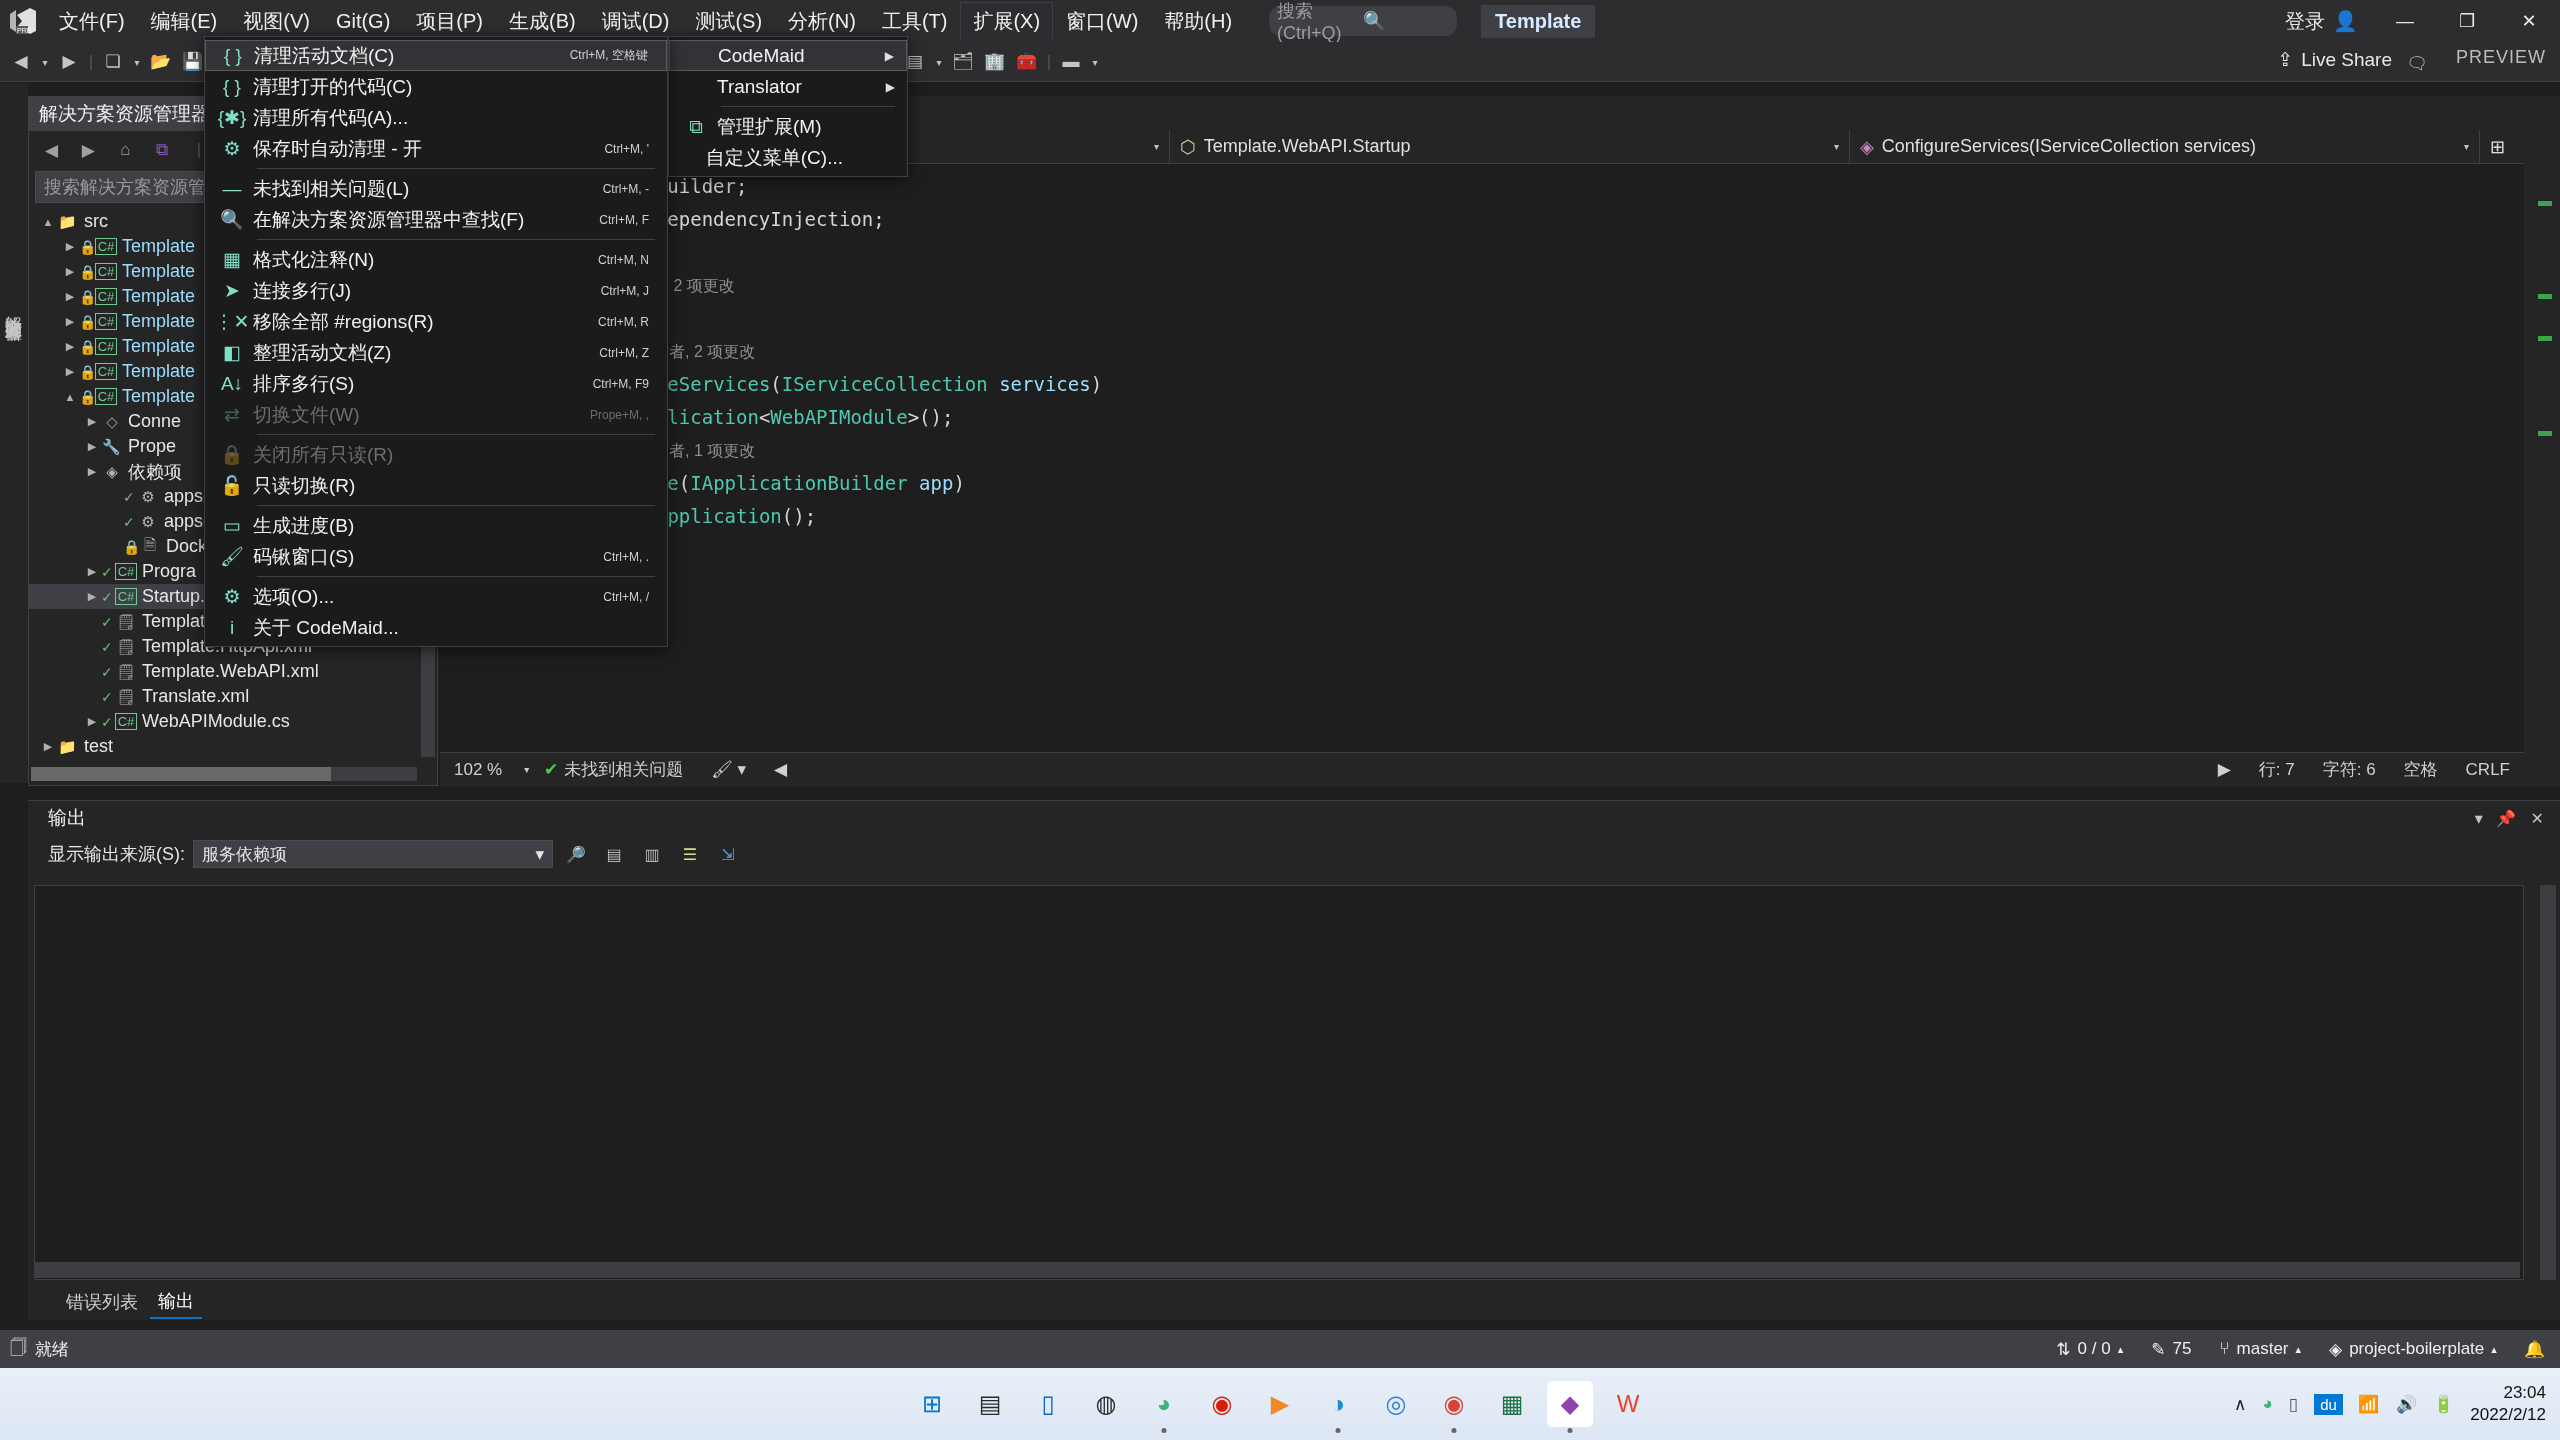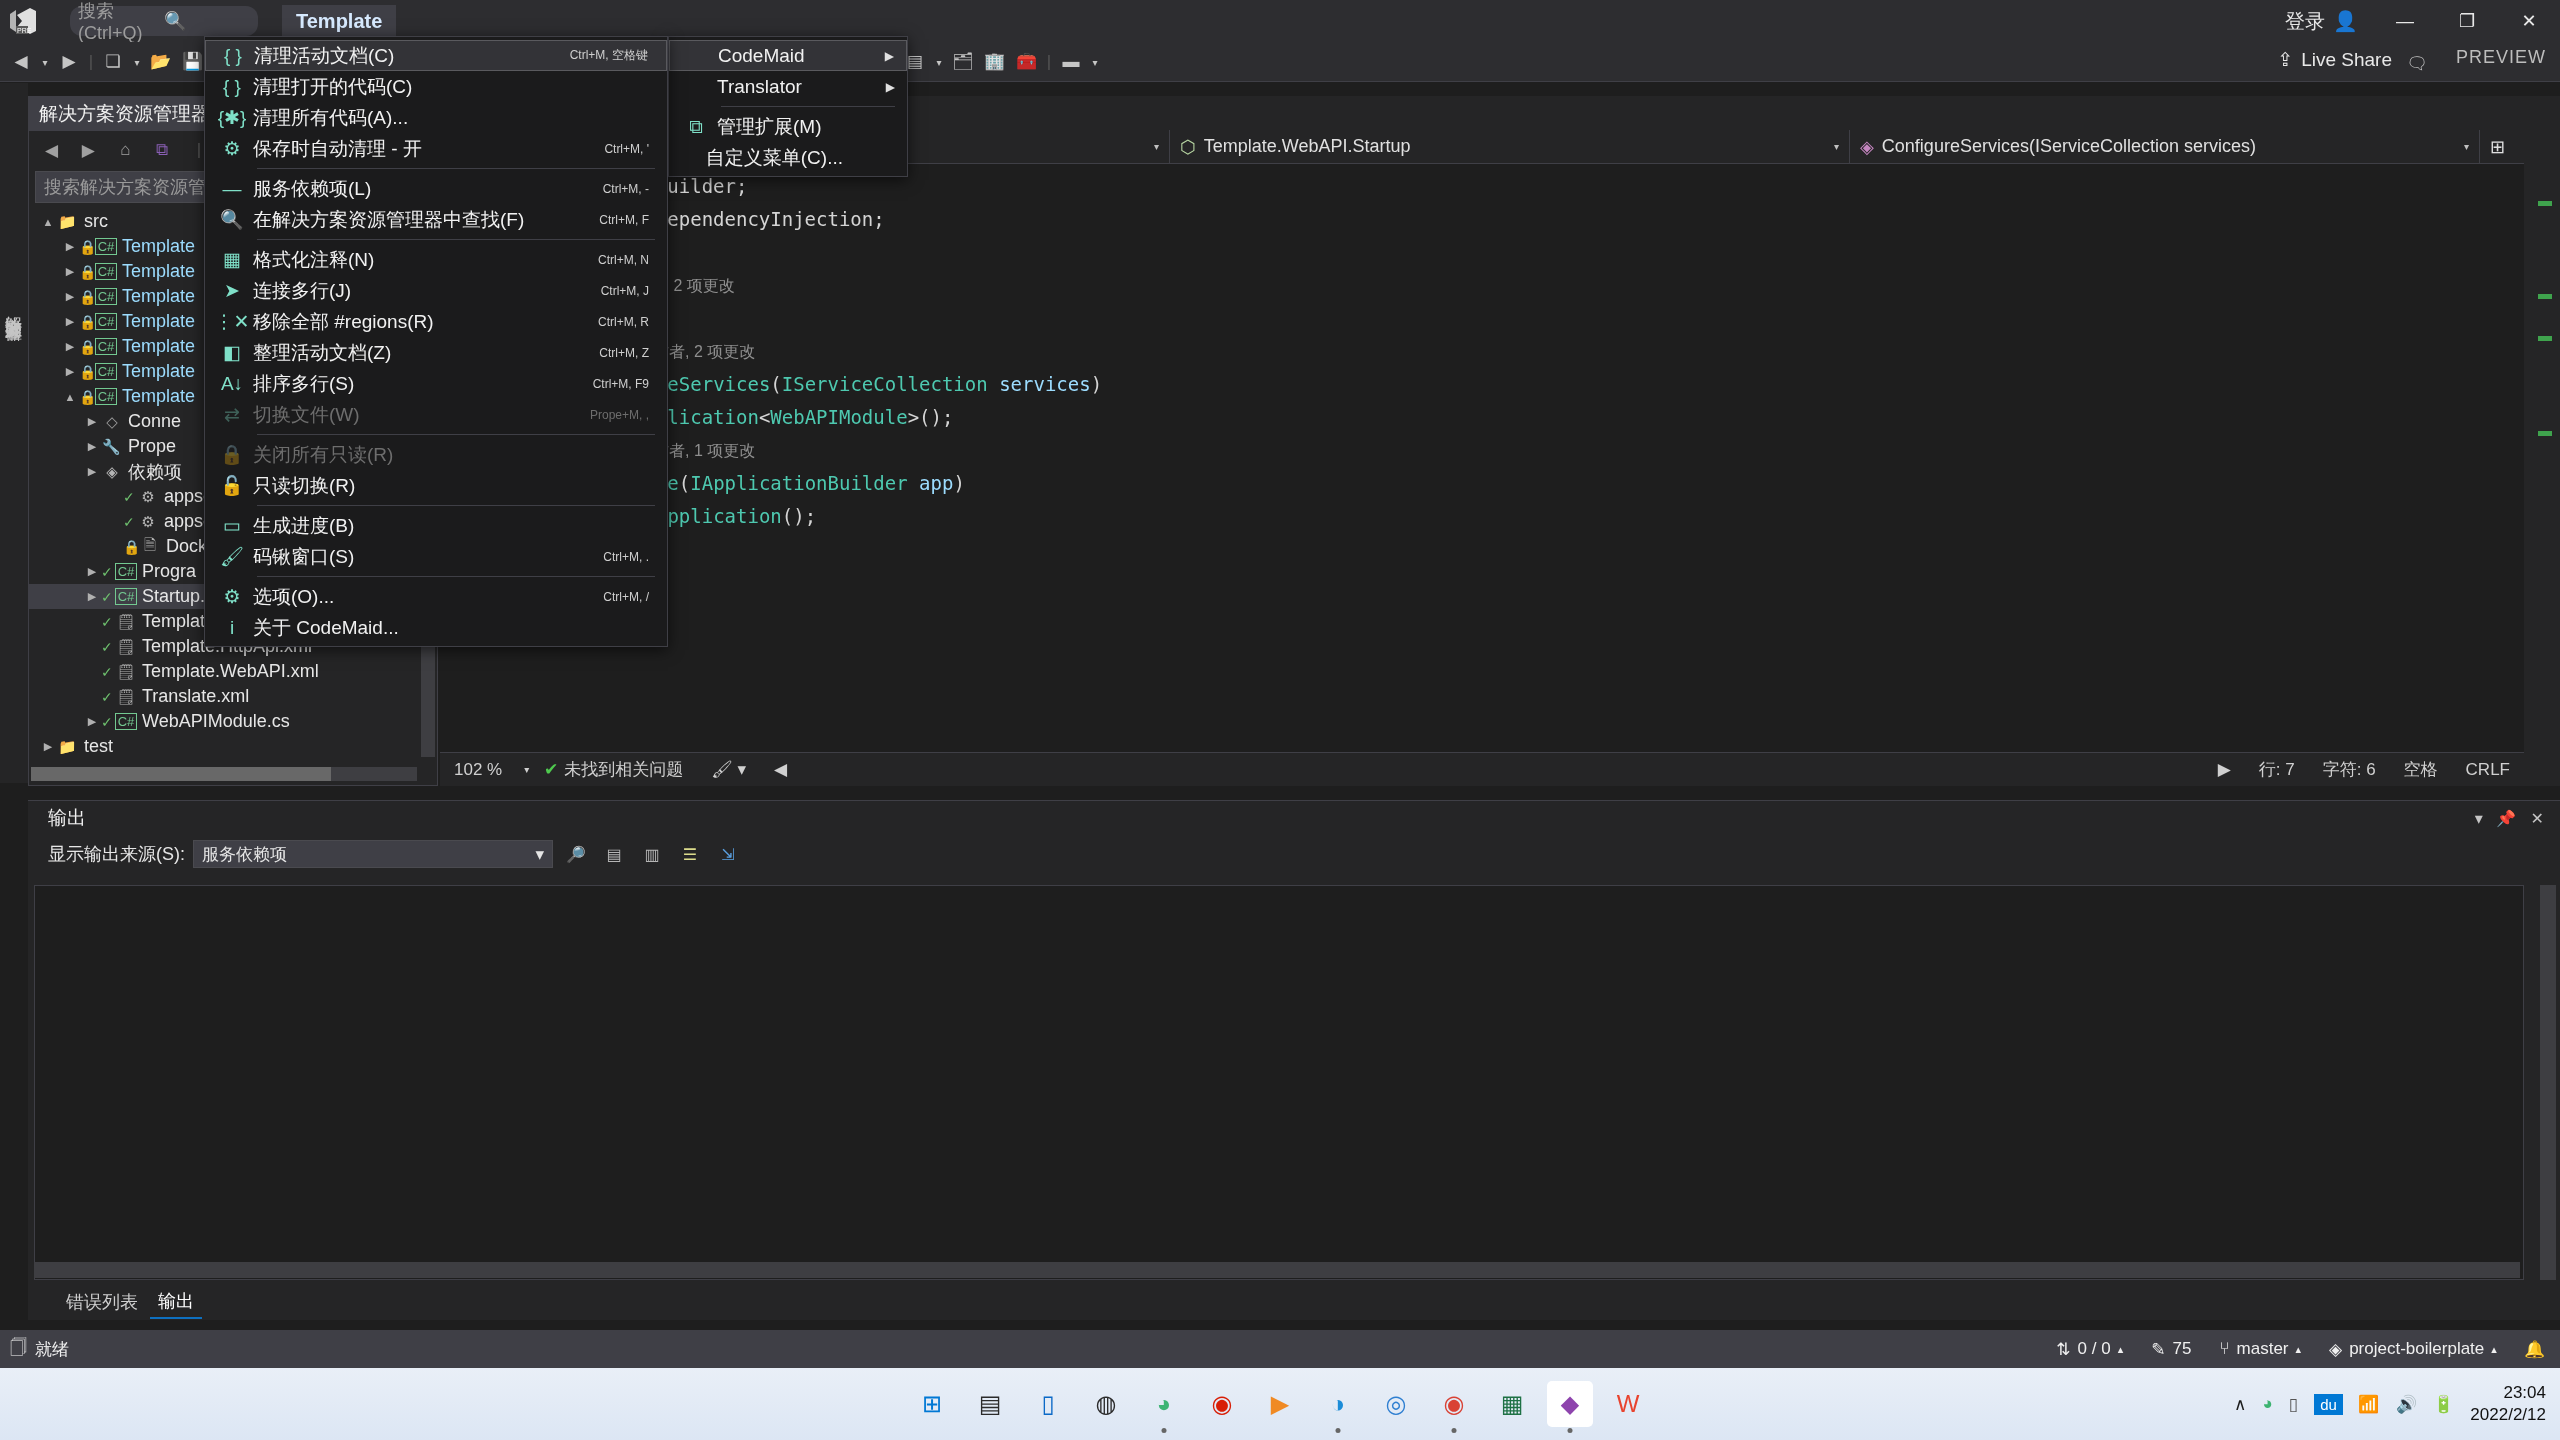--- a/index.html
+++ b/index.html
@@ -165,20 +165,35 @@
 
 <div class="titlebar">
   <div class="vs-logo">
     <svg width="30" height="30" viewBox="0 0 30 30">
       <path d="M2 8 L8 4 L8 26 L2 22 Z" fill="#b4b4b4"></path>
       <path d="M9 9 L22 2 L28 5 L28 25 L22 28 L9 21 L14 15 Z" fill="#e0e0e0"></path>
       <rect x="8" y="20" width="12" height="8" fill="#5a5a5a"></rect>
       <text x="9" y="27" fill="#fff" font-size="7" font-family="Liberation Sans">PRE</text>
     </svg>
   </div>
+  <div class="menu">
+    <div class="menu-item">文件(F)</div>
+    <div class="menu-item">编辑(E)</div>
+    <div class="menu-item">视图(V)</div>
+    <div class="menu-item">Git(G)</div>
+    <div class="menu-item">项目(P)</div>
+    <div class="menu-item">生成(B)</div>
+    <div class="menu-item">调试(D)</div>
+    <div class="menu-item">测试(S)</div>
+    <div class="menu-item">分析(N)</div>
+    <div class="menu-item">工具(T)</div>
+    <div class="menu-item active">扩展(X)</div>
+    <div class="menu-item">窗口(W)</div>
+    <div class="menu-item">帮助(H)</div>
+  </div>
   <div class="searchbox">
     <span>搜索 (Ctrl+Q)</span>
     <span class="mag">🔍</span>
   </div>
   <div class="solution-pill">Template</div>
   <div class="win-btns">
     <div class="signin">
       <span>登录</span>
       <span>👤</span>
     </div>
@@ -602,21 +617,21 @@
       <span class="mi-key"></span>
     </div>
     <div class="mi">
       <span class="mi-ic cm-ic">⚙</span>
       <span class="mi-lbl">保存时自动清理 - 开</span>
       <span class="mi-key">Ctrl+M, '</span>
     </div>
     <div class="msep"></div>
     <div class="mi">
       <span class="mi-ic cm-ic">—</span>
-      <span class="mi-lbl">服务依赖项(L)</span>
+      <span class="mi-lbl">未找到相关问题(L)</span>
       <span class="mi-key">Ctrl+M, -</span>
     </div>
     <div class="mi">
       <span class="mi-ic cm-ic">🔍</span>
       <span class="mi-lbl">在解决方案资源管理器中查找(F)</span>
       <span class="mi-key">Ctrl+M, F</span>
     </div>
     <div class="msep"></div>
     <div class="mi">
       <span class="mi-ic cm-ic">▦</span>

